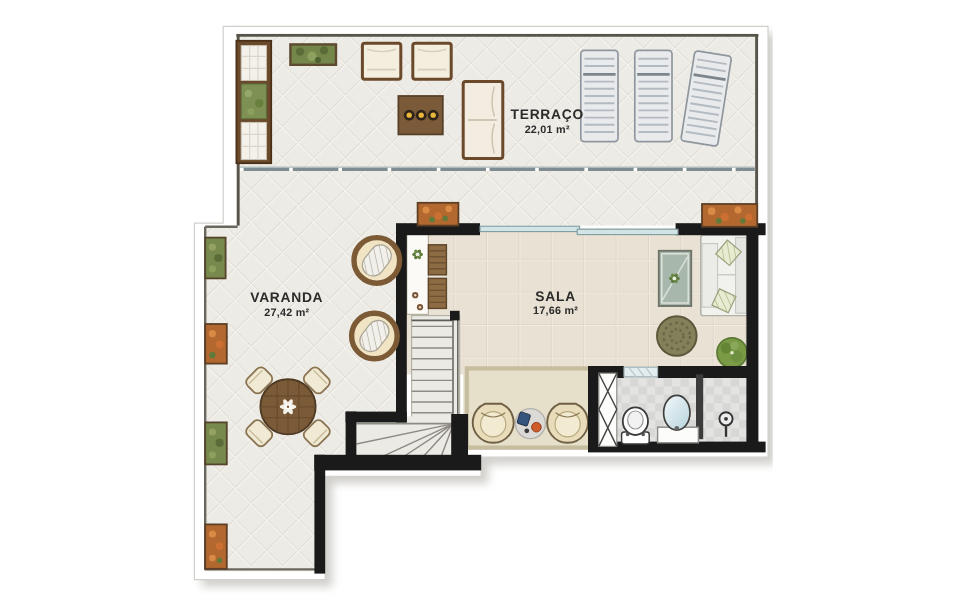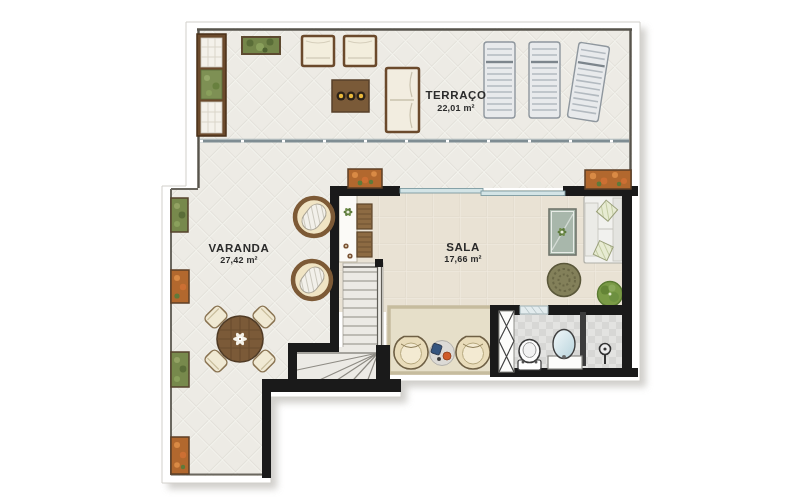--- a/index.html
+++ b/index.html
@@ -1,16 +1,16 @@
 <!DOCTYPE html>
 <html><head>
 <meta charset="utf-8">
 <style>
   html,body{margin:0;padding:0;background:#ffffff;}
-  #stage{position:relative;width:800px;height:500px;background:#ffffff;overflow:hidden;
+  #stage{position:relative;width:644px;height:500px;background:#ffffff;overflow:hidden;
          font-family:"Liberation Sans",sans-serif;text-align:right;}
   svg text{font-family:"Liberation Sans",sans-serif;font-weight:bold;fill:#2b2b2b;}
   .room-name{font-size:11.5px;letter-spacing:.6px;}
   .room-area{font-size:9px;letter-spacing:.2px;}
 </style>
 </head>
 <body>
 
 <div id="stage">
 <svg width="800" height="500" viewBox="0 0 800 500" xmlns="http://www.w3.org/2000/svg">

